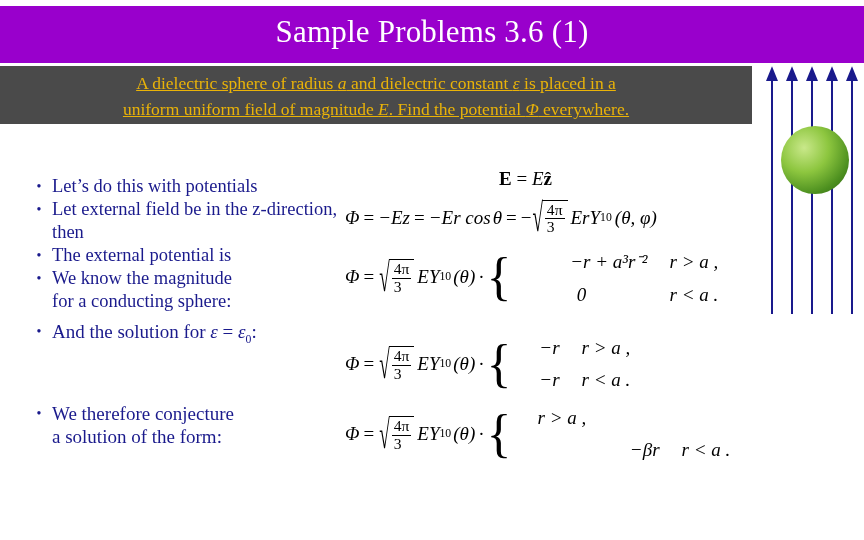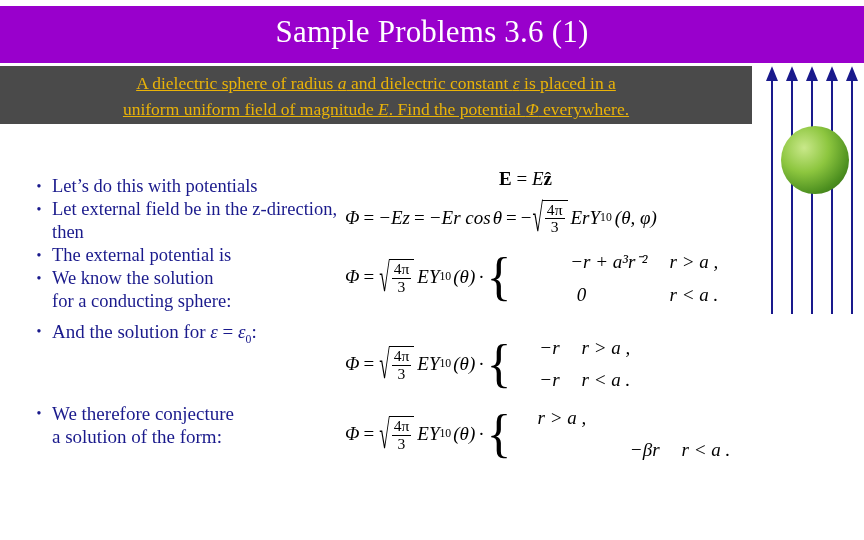--- a/index.html
+++ b/index.html
@@ -116,21 +116,21 @@
   }
   .sqrt-body {
     border-top: 1.2px solid #000;
     padding: 1px 3px 0 3px;
     display: flex;
     align-items: center;
   }
   .frac {
     display: inline-block;
     vertical-align: middle;
-    text-align: center;
+    text-align: left;
     font-size: 0.82em;
     line-height: 1.05;
   }
   .frac .num { display: block; border-bottom: 1.1px solid #000; padding: 0 2px;}
   .frac .den { display: block; padding: 0 2px;}
 
   
   .brace-row {
     display: flex;
     align-items: center;
@@ -196,21 +196,21 @@
   <div class="bullet-row">
     <span class="bullet-mark">•</span>
     <span class="bullet-text">Let external field be in the z-direction, then</span>
   </div>
   <div class="bullet-row">
     <span class="bullet-mark">•</span>
     <span class="bullet-text">The external potential is</span>
   </div>
   <div class="bullet-row">
     <span class="bullet-mark">•</span>
-    <span class="bullet-text">We know the solution</span>
+    <span class="bullet-text">We know the magnitude</span>
   </div>
   <div class="bullet-cont">for a conducting sphere:</div>
 </div>
 
 <div class="bullet-list" id="list-2">
   <div class="bullet-row">
     <span class="bullet-mark">•</span>
     <span class="bullet-text"><span>And the solution for </span><span class="it">ε</span><span> = </span><span class="it">ε</span><span class="sub">0</span><span>:</span></span>
   </div>
 </div>

